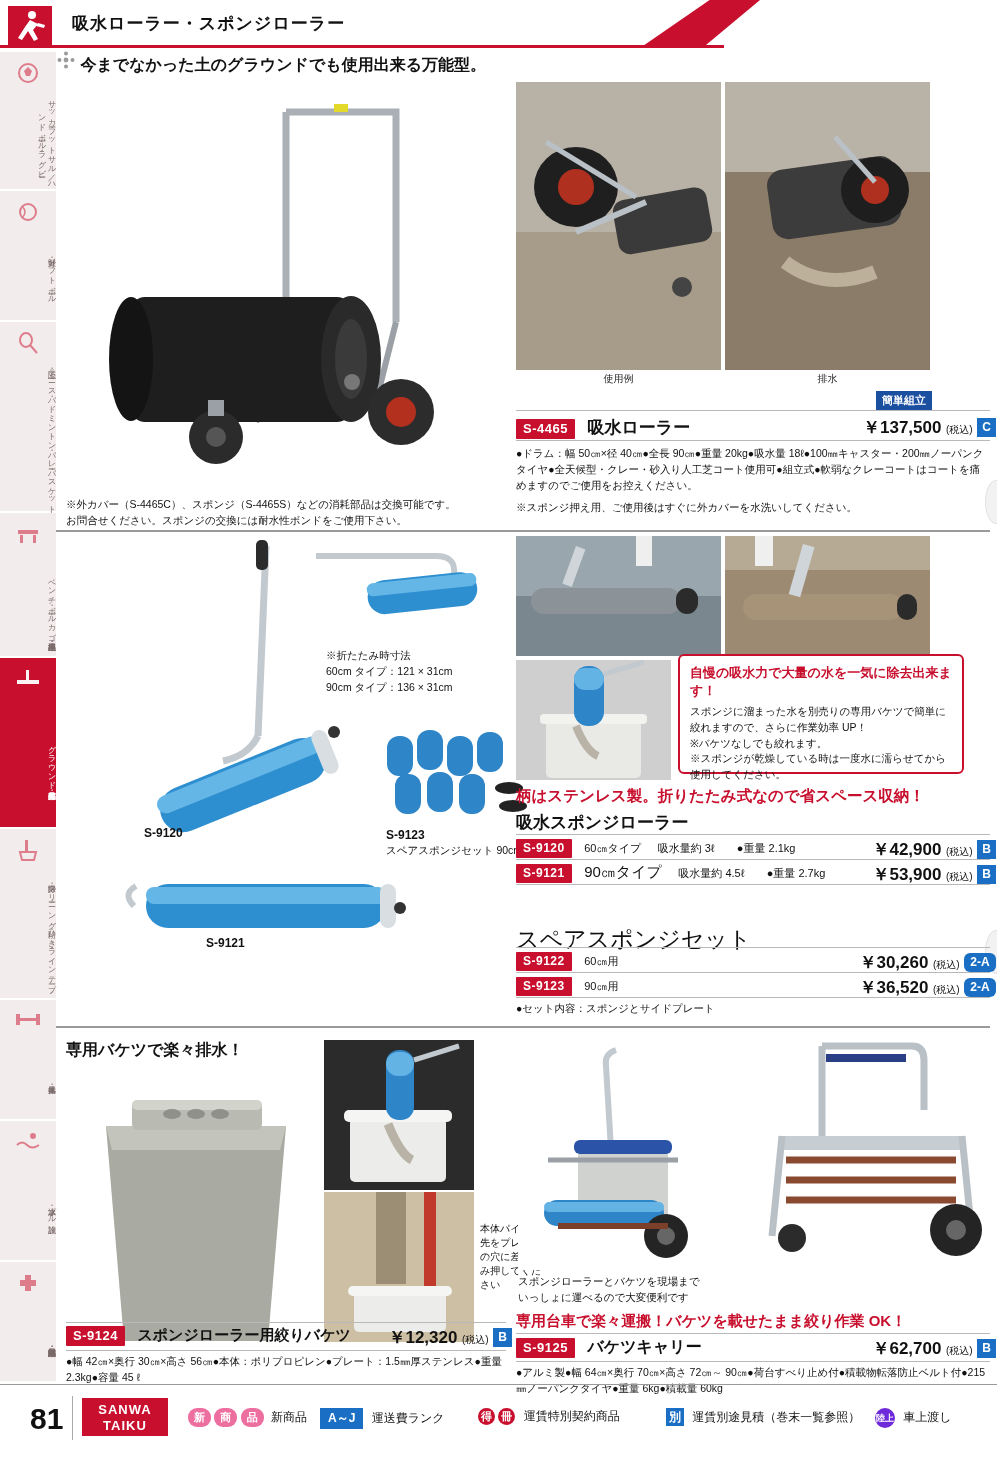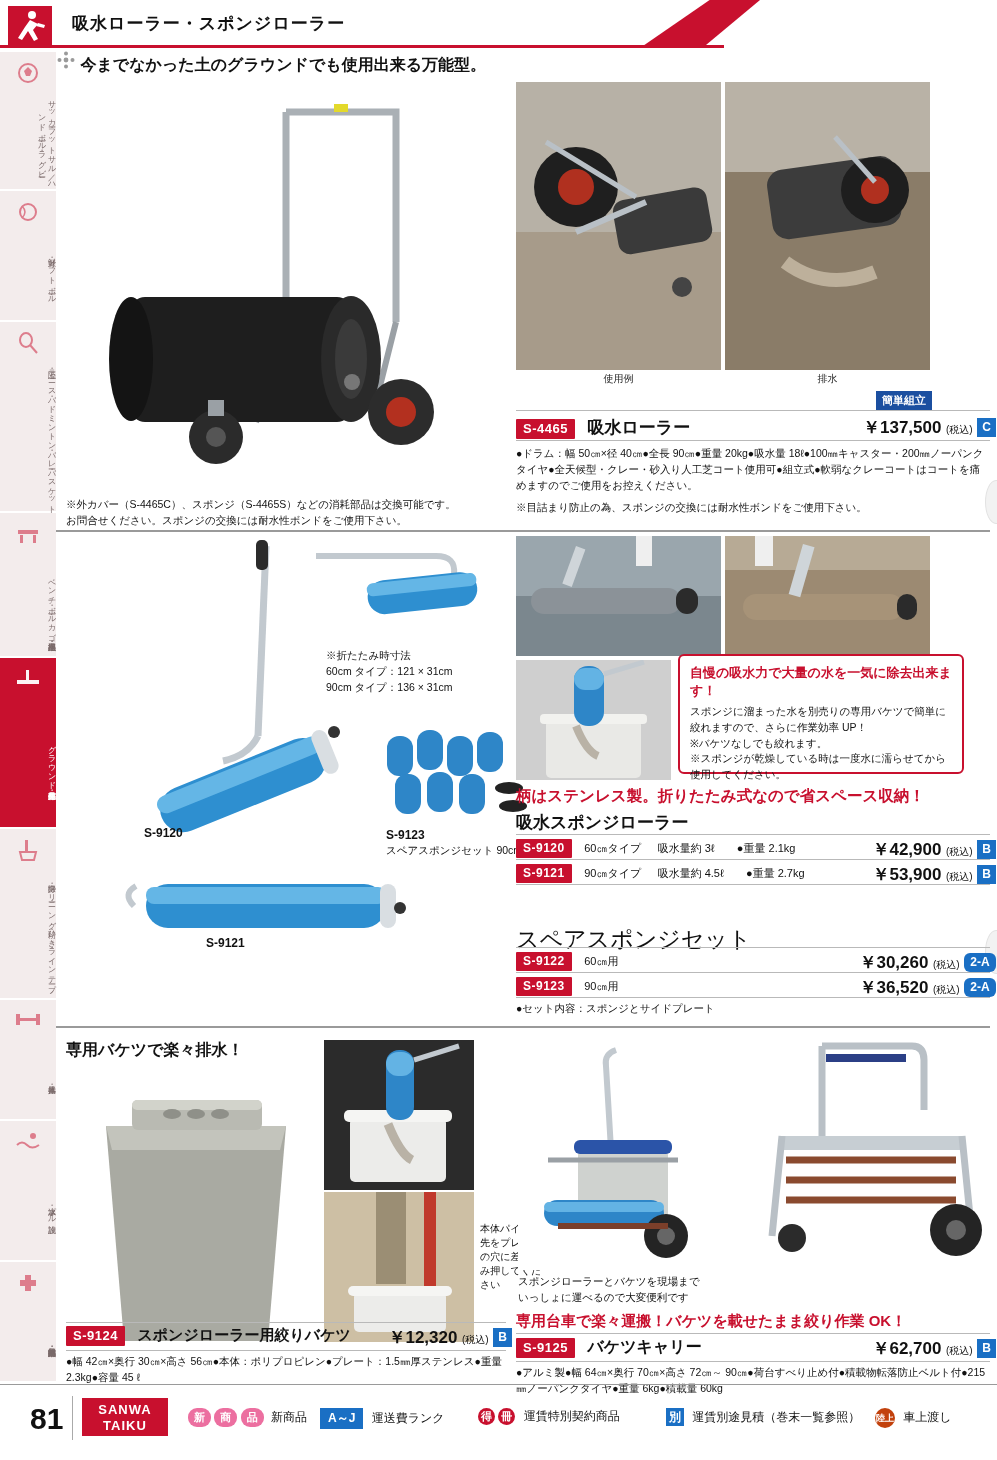--- a/index.html
+++ b/index.html
@@ -341,21 +341,21 @@
     <span class="code">S-4465</span>
     <span class="pname" style="margin-left:8px;">吸水ローラー</span>
     <span style="float:right;">
       <span class="price">￥137,500</span>
       <span class="tax">(税込)</span>
       <span class="rank">C</span>
     </span>
   </div>
   <div class="hr" style="left:460px;top:404px;width:474px;"></div>
   <div class="spec" style="position:absolute;left:460px;top:410px;width:472px;">●ドラム：幅 50㎝×径 40㎝●全長 90㎝●重量 20kg●吸水量 18ℓ●100㎜キャスター・200㎜ノーパンクタイヤ●全天候型・クレー・砂入り人工芝コート使用可●組立式●軟弱なクレーコートはコートを痛めますのでご使用をお控えください。</div>
-  <div class="spec" style="position:absolute;left:460px;top:464px;width:472px;">※目詰まり防止の為、スポンジの交換には耐水性ボンドをご使用下さい。</div>
+  <div class="spec" style="position:absolute;left:460px;top:464px;width:472px;">※スポンジ押え用、ご使用後はすぐに外カバーを水洗いしてください。</div>
 
   <div class="hr" style="left:0px;top:494px;width:934px;height:2px;background:#9a9a9a;"></div>
 
   <div class="photo" style="left:90px;top:500px;width:230px;height:330px;background:#fff;">
     <svg width="230" height="330" viewBox="0 0 230 330">
       <rect width="230" height="330" fill="#fff"></rect>
       <path d="M120 10 l-8 190" stroke="#c2c9cf" stroke-width="7"></path>
       <path d="M112 200 q-10 20 -35 25" stroke="#c2c9cf" stroke-width="7" fill="none"></path>
       <rect x="110" y="4" width="12" height="30" rx="5" fill="#2b2b2b"></rect>
       <g transform="rotate(-22 100 250)">
@@ -464,21 +464,21 @@
     <span style="float:right;">
       <span class="price">￥42,900</span>
       <span class="tax">(税込)</span>
       <span class="rank">B</span>
     </span>
   </div>
   <div class="hr" style="left:460px;top:823px;width:474px;"></div>
 
   <div style="position:absolute;left:460px;top:827px;width:480px;">
     <span class="code" style="font-size:12px;">S-9121</span>
-    <span style="font-size:11px;margin-left:8px;">90㎝タイプ</span>
+    <span style="font-size:15px;margin-left:8px;">90㎝タイプ</span>
     <span style="font-size:11px;margin-left:12px;">吸水量約 4.5ℓ</span>
     <span style="font-size:11px;margin-left:18px;">●重量 2.7kg</span>
     <span style="float:right;">
       <span class="price">￥53,900</span>
       <span class="tax">(税込)</span>
       <span class="rank">B</span>
     </span>
   </div>
   <div class="hr" style="left:460px;top:848px;width:474px;"></div>
 
@@ -630,16 +630,16 @@
     <span class="circ">冊</span>
     <span style="margin-left:5px;">運賃特別契約商品</span>
   </div>
 
   <div class="fitem" style="left:666px;top:22px;">
     <span class="sq">別</span>
     <span style="margin-left:5px;">運賃別途見積（巻末一覧参照）</span>
   </div>
 
   <div class="fitem" style="left:875px;top:22px;">
-    <span class="circ" style="background:#c2410c;width:20px;height:20px;line-height:20px;font-size:9px;">陸上</span>
+    <span class="circ" style="background:#6d28d9;width:20px;height:20px;line-height:20px;font-size:9px;">陸上</span>
     <span style="margin-left:5px;">車上渡し</span>
   </div>
 </div>
 
 </body></html>

